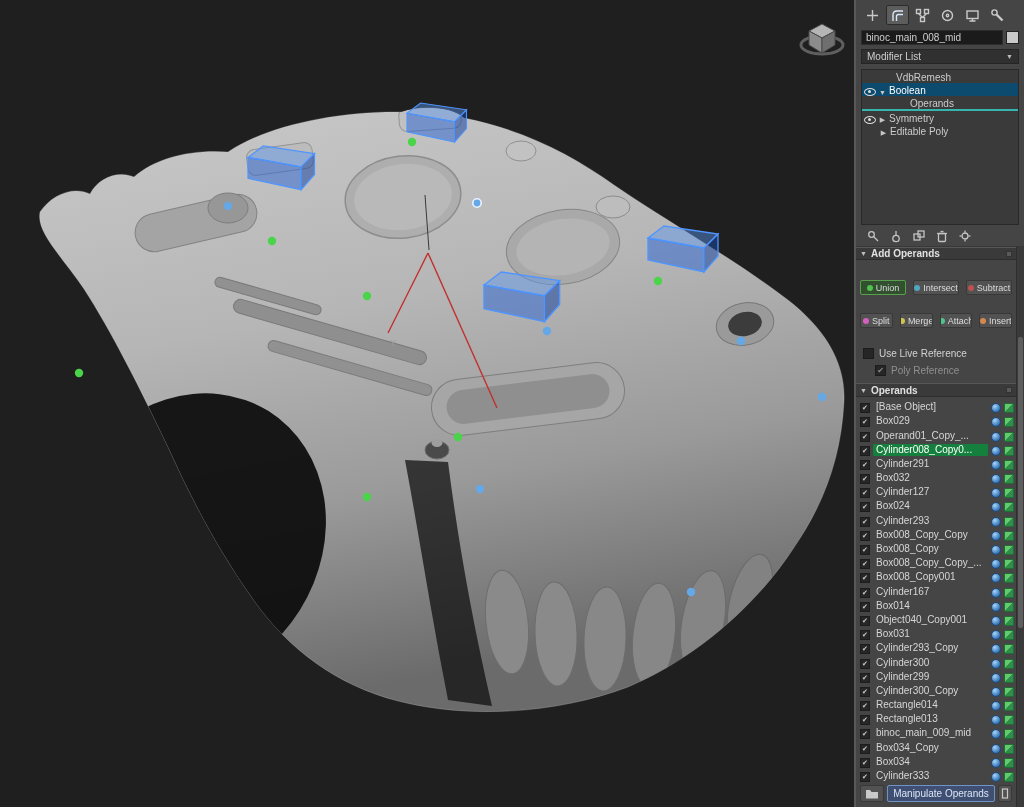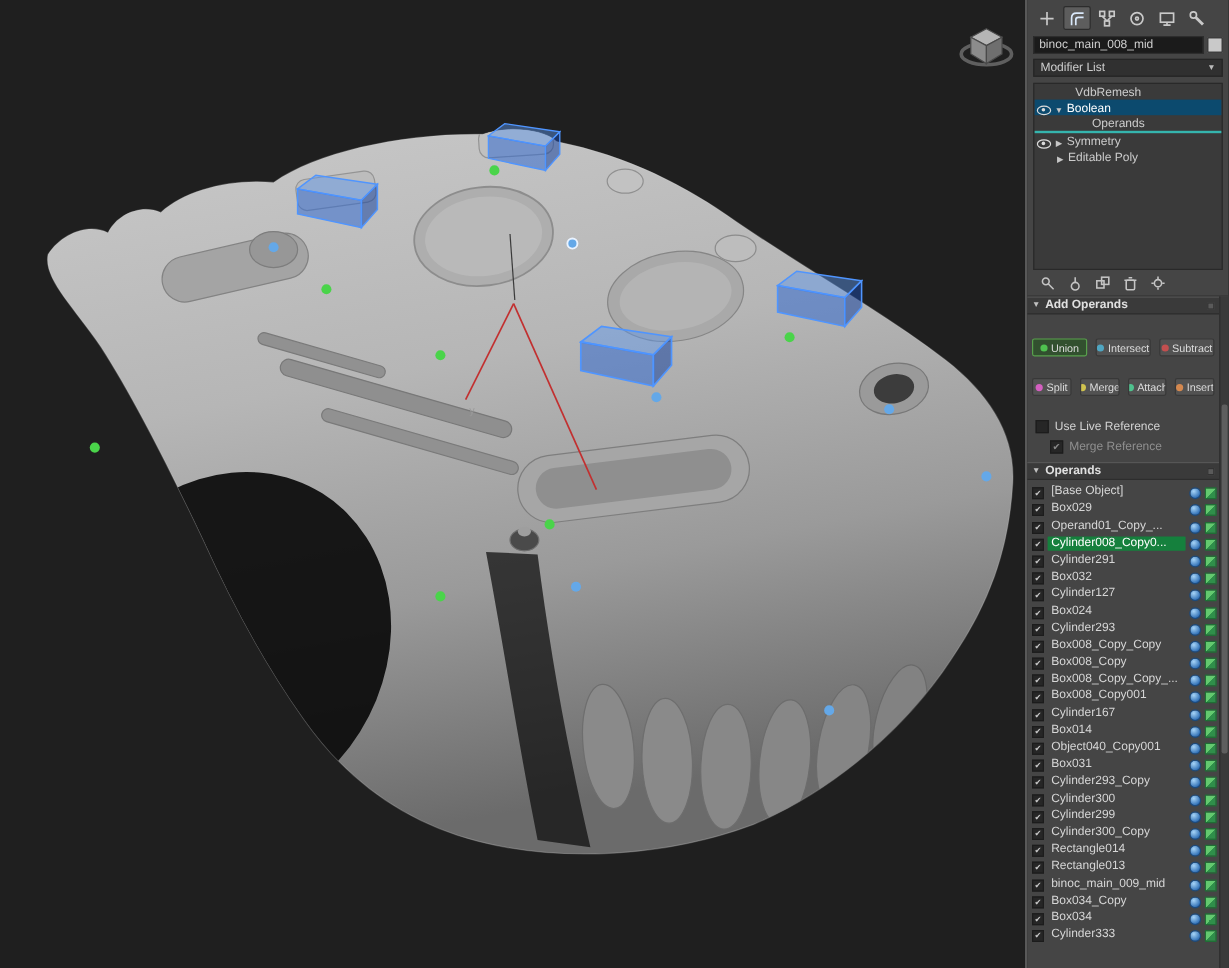--- a/index.html
+++ b/index.html
@@ -361,21 +361,21 @@
                 <span class="op-dot" style="background: rgb(212, 136, 79);"></span>
                 <span>Insert</span>
               </div>
             </div>
           <div class="check-row">
             <span class="cb"></span>
             <span>Use Live Reference</span>
           </div>
           <div class="check-row disabled">
             <span class="cb checked"></span>
-            <span>Merge Reference</span>
+            <span>Poly Reference</span>
           </div>
         </div>
 
         <div class="rollout-header">
           <span class="hdr-arrow">▼</span>
           <span>Operands</span>
           <span class="grip"></span>
         </div>
 
         <div class="operand-list" id="operandList">
@@ -536,20 +536,33 @@
               <span class="layers"></span>
             </div>
             <div class="operand-row">
               <span class="cb checked"></span>
               <span class="op-name">Cylinder333</span>
               <span class="orb"></span>
               <span class="layers"></span>
             </div>
           </div>
 
+        <div class="footer-row">
+          <div class="icon-btn">
+            <svg width="14" height="11" viewBox="0 0 14 11">
+                <path d="M1,2 h4 l1.5,2 H13 v6.5 H1 Z" fill="#c9c9c9"></path>
+              </svg>
+          </div>
+          <div class="manip-btn">Manipulate Operands</div>
+          <div class="icon-btn small">
+            <svg width="8" height="11" viewBox="0 0 8 11">
+                <rect x="1.5" y="1" width="5" height="9" fill="none" stroke="#c9c9c9" stroke-width="1.2"></rect>
+              </svg>
+          </div>
+        </div>
       </div>
 
       <div class="vscroll">
         <div class="vthumb"></div>
       </div>
     </div>
   </div>
 </div>
 
 </body></html>

